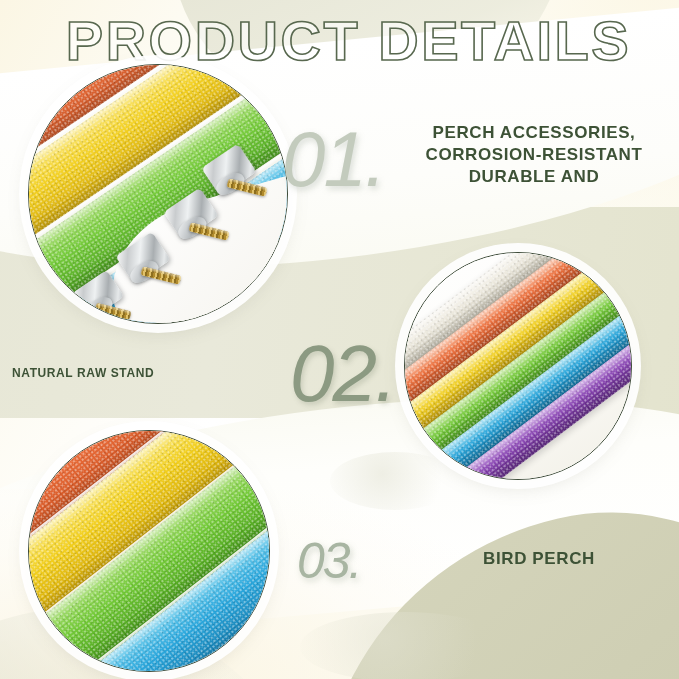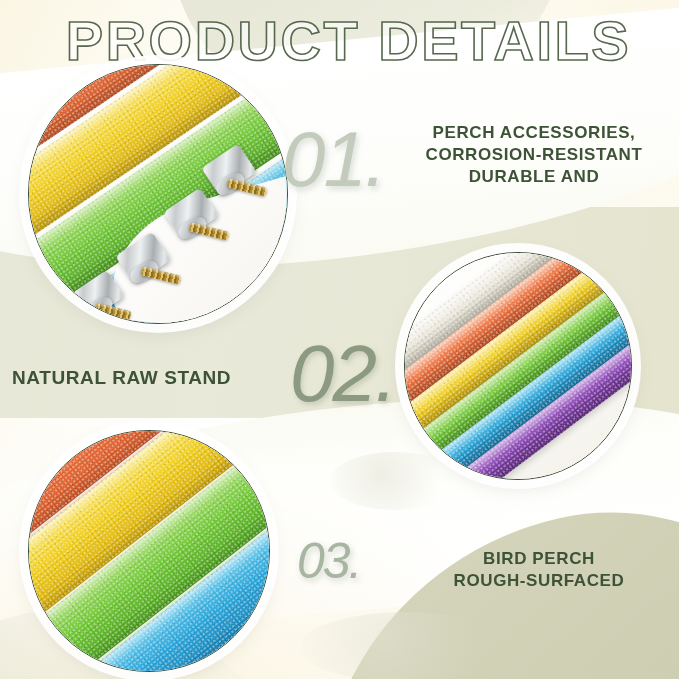--- a/index.html
+++ b/index.html
@@ -157,21 +157,21 @@
         text-shadow:2px 3px 5px rgba(110,125,100,.25);}
   .num3{left:282px;top:536px;font-size:50px;color:#a8b5a2;
         text-shadow:2px 3px 6px rgba(140,155,135,.35);margin-left:15px;}
 
   
   .cap{
     position:absolute;color:#3d5236;font-weight:700;
     letter-spacing:.6px;line-height:1.28;
   }
   .cap1{left:400px;top:122px;width:268px;font-size:17px;text-align:center;}
-  .cap2{left:12px;top:366px;width:262px;font-size:19px;text-align:left;}
+  .cap2{left:12px;top:366px;width:262px;font-size:12px;text-align:left;}
   .cap3{left:412px;top:548px;width:254px;font-size:17px;text-align:center;}
   .cap .line{display:block;}
 </style>
 </head>
 <body>
 
 <div id="poster">
 
   <div class="bg-base"></div>
   <div class="bg-warm-tr"></div>
@@ -304,16 +304,15 @@
     <span class="line">CORROSION-RESISTANT</span>
     <span class="line">DURABLE AND</span>
   </div>
 
   <div class="cap cap2">
     <span class="line">NATURAL RAW STAND</span>
   </div>
 
   <div class="cap cap3">
     <span class="line">BIRD PERCH</span>
-    <span class="line">ROUGH-SURFACED</span>
   </div>
 
 </div>
 
 </body></html>

